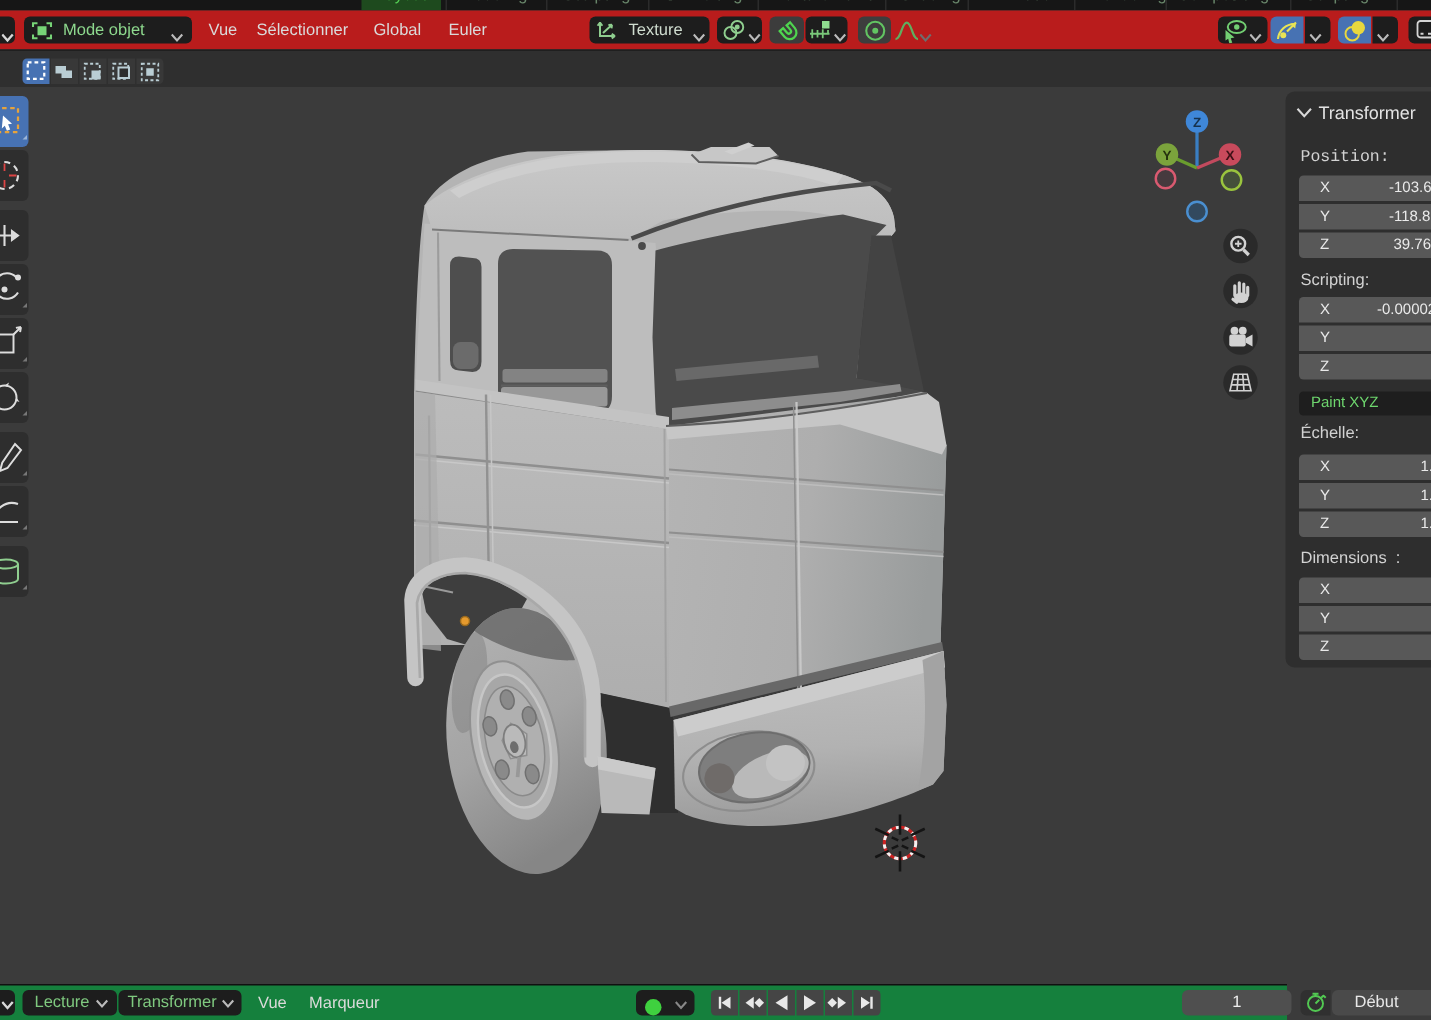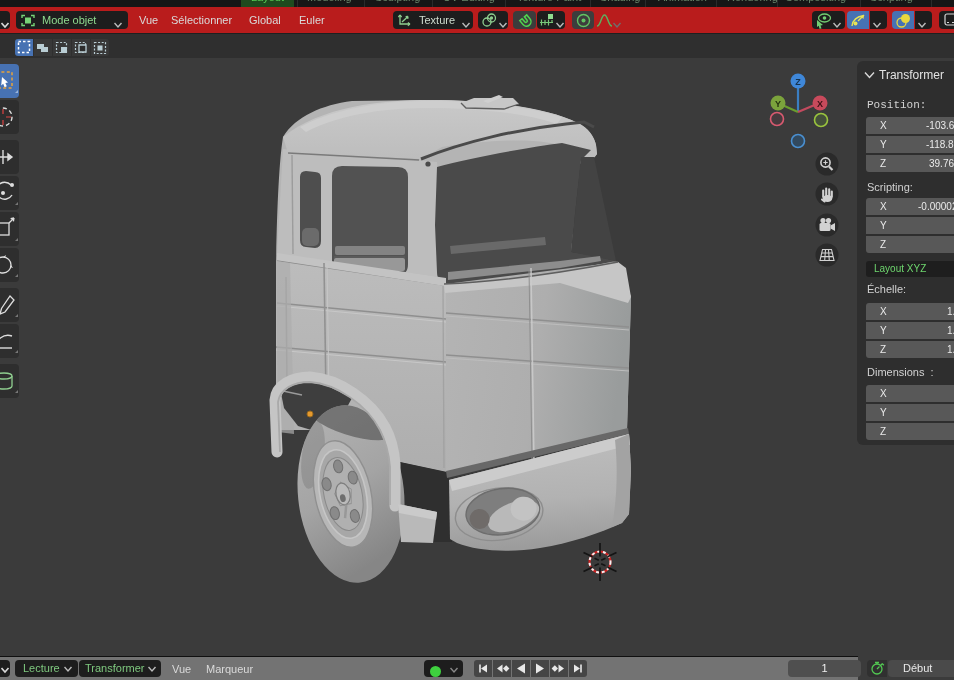--- a/index.html
+++ b/index.html
@@ -22,21 +22,21 @@
   
   .tool{position:absolute;left:0;width:19px;height:34px;background:#2e2e2e;border-radius:0 4px 4px 0;}
   
   #npanel{left:857px;top:61px;width:110px;height:384px;background:#2e2e2e;border-radius:6px 0 0 6px;}
   .plabel{position:absolute;left:10px;font-size:11px;color:#d2d2d2;text-align:center;}
   .prow{position:absolute;left:9px;width:100px;height:17px;background:#585858;
         font-size:10px;color:#eaeaea;line-height:17px;}
   .prow .ax{position:absolute;left:14px;}
   .prow .val{position:absolute;}
   
-  #botbar{left:0;top:656px;width:858px;height:24px;background:#737373;border-top:1px solid #101010;}
+  #botbar{left:0;top:656px;width:858px;height:24px;background:#15803d;border-top:1px solid #101010;}
   .bbtn{position:absolute;top:3px;height:17px;background:#1d1d1d;border-radius:4px;
         font-size:11px;line-height:17px;}
   .pbtn{position:absolute;top:2px;height:17px;background:#454545;}
 </style>
 </head>
 <body>
 
 <div id="topbar" class="abs">
   <div class="active" style="left:241px;width:53px;"></div>
   <span class="tab activetxt" style="left:251px;">Layout</span>
@@ -486,21 +486,21 @@
   <div class="prow abs" style="left:866px;top:198px;border-radius:3px 3px 0 0;">
       <span class="ax">X</span>
       <span class="val" style="left:52px;">-0.00002</span>
     </div>
   <div class="prow abs" style="left:866px;top:217px;">
       <span class="ax">Y</span>
     </div>
   <div class="prow abs" style="left:866px;top:236px;border-radius:0 0 3px 3px;">
       <span class="ax">Z</span>
     </div>
-  <div class="abs" style="left:866px;top:261px;width:100px;height:16px;background:#1e1e1e;border-radius:3px;font-size:10px;line-height:16px;color:#6ed66e;"><span style="margin-left:8px;">Layout XYZ</span></div>
+  <div class="abs" style="left:866px;top:261px;width:100px;height:16px;background:#1e1e1e;border-radius:3px;font-size:10px;line-height:16px;color:#6ed66e;"><span style="margin-left:8px;">Paint XYZ</span></div>
   <span class="plabel abs" style="left:867px;top:283px;">Échelle:</span>
   <div class="prow abs" style="left:866px;top:303px;border-radius:3px 3px 0 0;">
       <span class="ax">X</span>
       <span class="val" style="left:81px;">1.000</span>
     </div>
   <div class="prow abs" style="left:866px;top:322px;">
       <span class="ax">Y</span>
       <span class="val" style="left:81px;">1.000</span>
     </div>
   <div class="prow abs" style="left:866px;top:341px;border-radius:0 0 3px 3px;">

